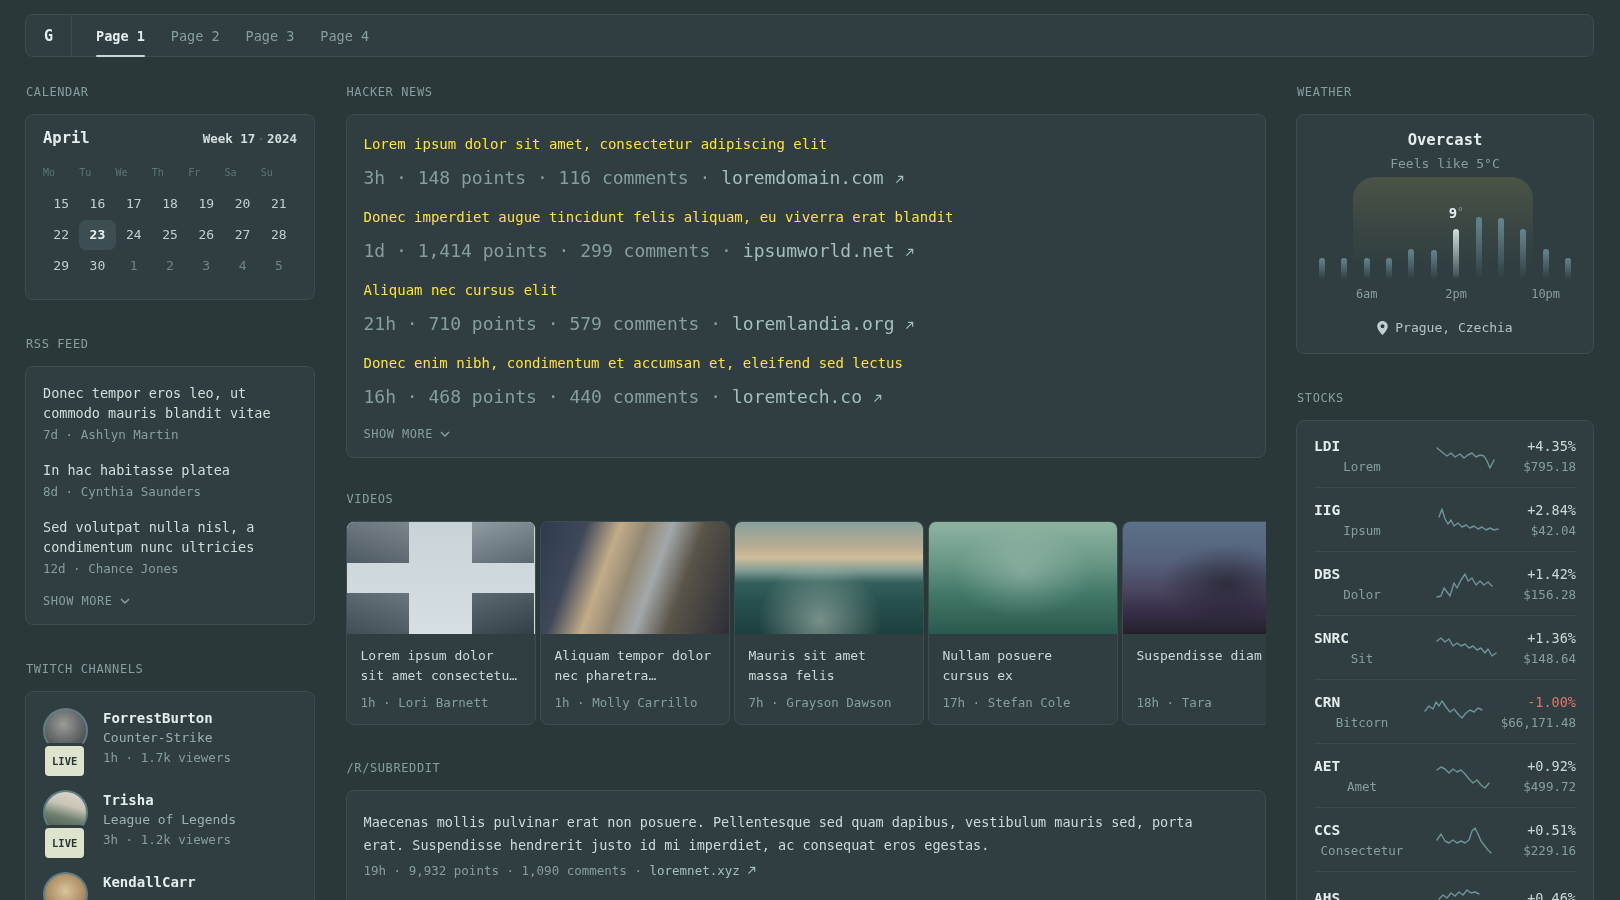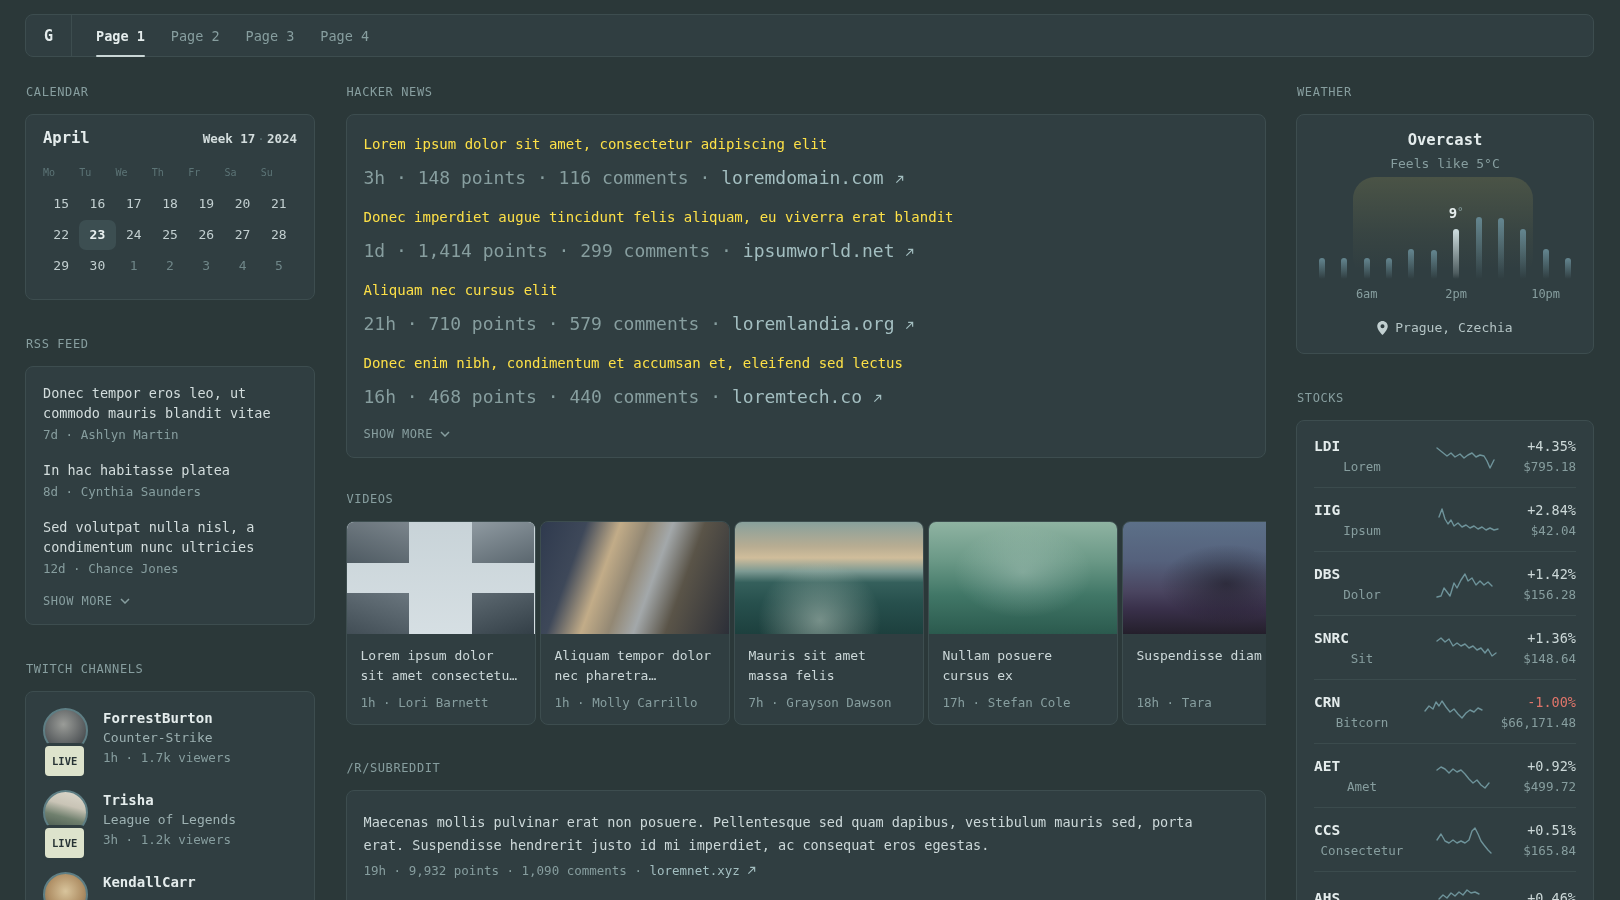--- a/index.html
+++ b/index.html
@@ -451,21 +451,21 @@
           <div class="stock">
             <div class="st-left">
               <div class="st-sym">CCS</div>
               <div class="st-name">Consectetur</div>
             </div>
             <svg class="st-spark" width="64" height="30" viewBox="0 0 62 30">
                 <polyline class="spark" points="1,15 5,9 9,16 13,18 17,15 21,18 25,16 29,18 33,15 36,6 39,3 42,9 45,16 48,20 52,25 55,28"></polyline>
               </svg>
             <div class="st-right">
               <div class="st-chg">+0.51%</div>
-              <div class="st-price">$165.84</div>
+              <div class="st-price">$229.16</div>
             </div>
           </div>
 
           <div class="stock">
             <div class="st-left">
               <div class="st-sym">AHS</div>
               <div class="st-name"></div>
             </div>
             <svg class="st-spark" width="64" height="30" viewBox="0 0 62 30">
                 <polyline class="spark" points="1,14 5,10 9,13 13,8 17,11 21,7 25,10 29,5 33,8 37,7 41,9"></polyline>

